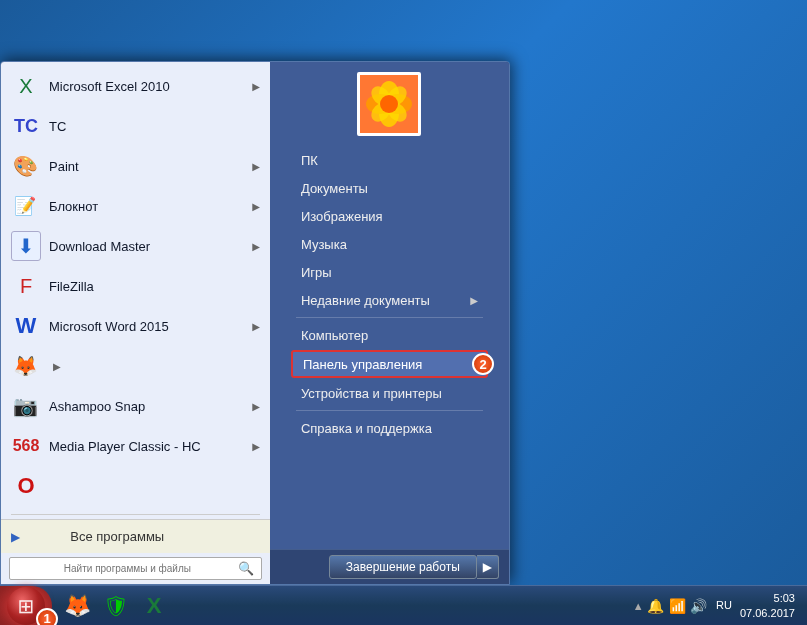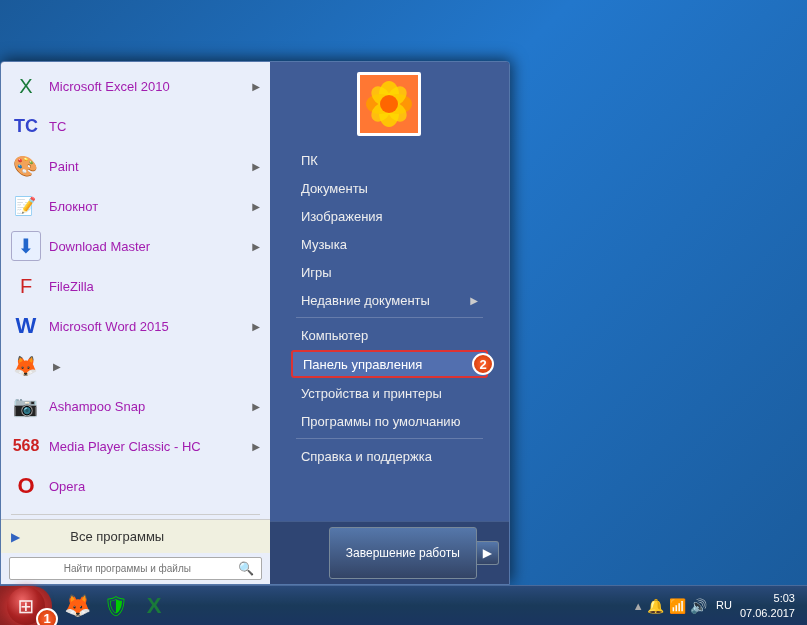--- a/index.html
+++ b/index.html
@@ -167,21 +167,21 @@
       margin-right: 8px;
       display: flex;
       align-items: center;
       justify-content: center;
       font-size: 20px;
       flex-shrink: 0;
     }
 
     .item-label {
       font-size: 13px;
-      color: #a21caf;
+      color: #0f172a;
       flex: 1;
     }
 
     .item-arrow {
       font-size: 10px;
       color: #666;
       margin-left: 4px;
     }
 
     .menu-divider {
@@ -337,21 +337,21 @@
       border-top: 1px solid rgba(100,130,180,0.4);
       padding: 5px 10px;
       justify-content: flex-end;
     }
 
     .shutdown-btn {
       background: linear-gradient(to bottom, #5577aa, #334466);
       color: white;
       border: 1px solid #778899;
       border-radius: 3px;
-      padding: 18px 16px;
+      padding: 4px 16px;
       font-size: 12px;
       cursor: pointer;
     }
 
     .shutdown-arrow {
       background: linear-gradient(to bottom, #5577aa, #334466);
       color: white;
       border: 1px solid #778899;
       border-radius: 0 3px 3px 0;
       padding: 4px 6px;
@@ -425,21 +425,20 @@
         </div>
 
         <div class="menu-item">
           <div class="icon" style="font-size:16px;color:#cc2222;font-weight:bold;">568</div>
           <span class="item-label">Media Player Classic - HC</span>
           <span class="item-arrow">▶</span>
         </div>
 
         <div class="menu-item">
           <div class="icon" style="font-size:22px;color:#cc1111;font-weight:bold;">O</div>
-          <span class="item-label">Opera</span>
         </div>
 
       </div>
 
       <div class="menu-divider"></div>
 
       <div class="all-programs">
         <span class="arrow-right-small">▶</span>
         <span class="item-label">Все программы</span>
       </div>
@@ -504,23 +503,20 @@
 
         <div class="right-item ctrl-panel-item" style="position:relative;">
           <span class="right-item-label">Панель управления</span>
           <div class="badge-2">2</div>
         </div>
 
         <div class="right-item">
           <span class="right-item-label">Устройства и принтеры</span>
         </div>
 
-        <div class="right-item">
-          <span class="right-item-label">Программы по умолчанию</span>
-        </div>
 
         <div class="right-divider"></div>
 
         <div class="right-item">
           <span class="right-item-label">Справка и поддержка</span>
         </div>
       </div>
 
       <div class="shutdown-bar">
         <button class="shutdown-btn">Завершение работы</button>

